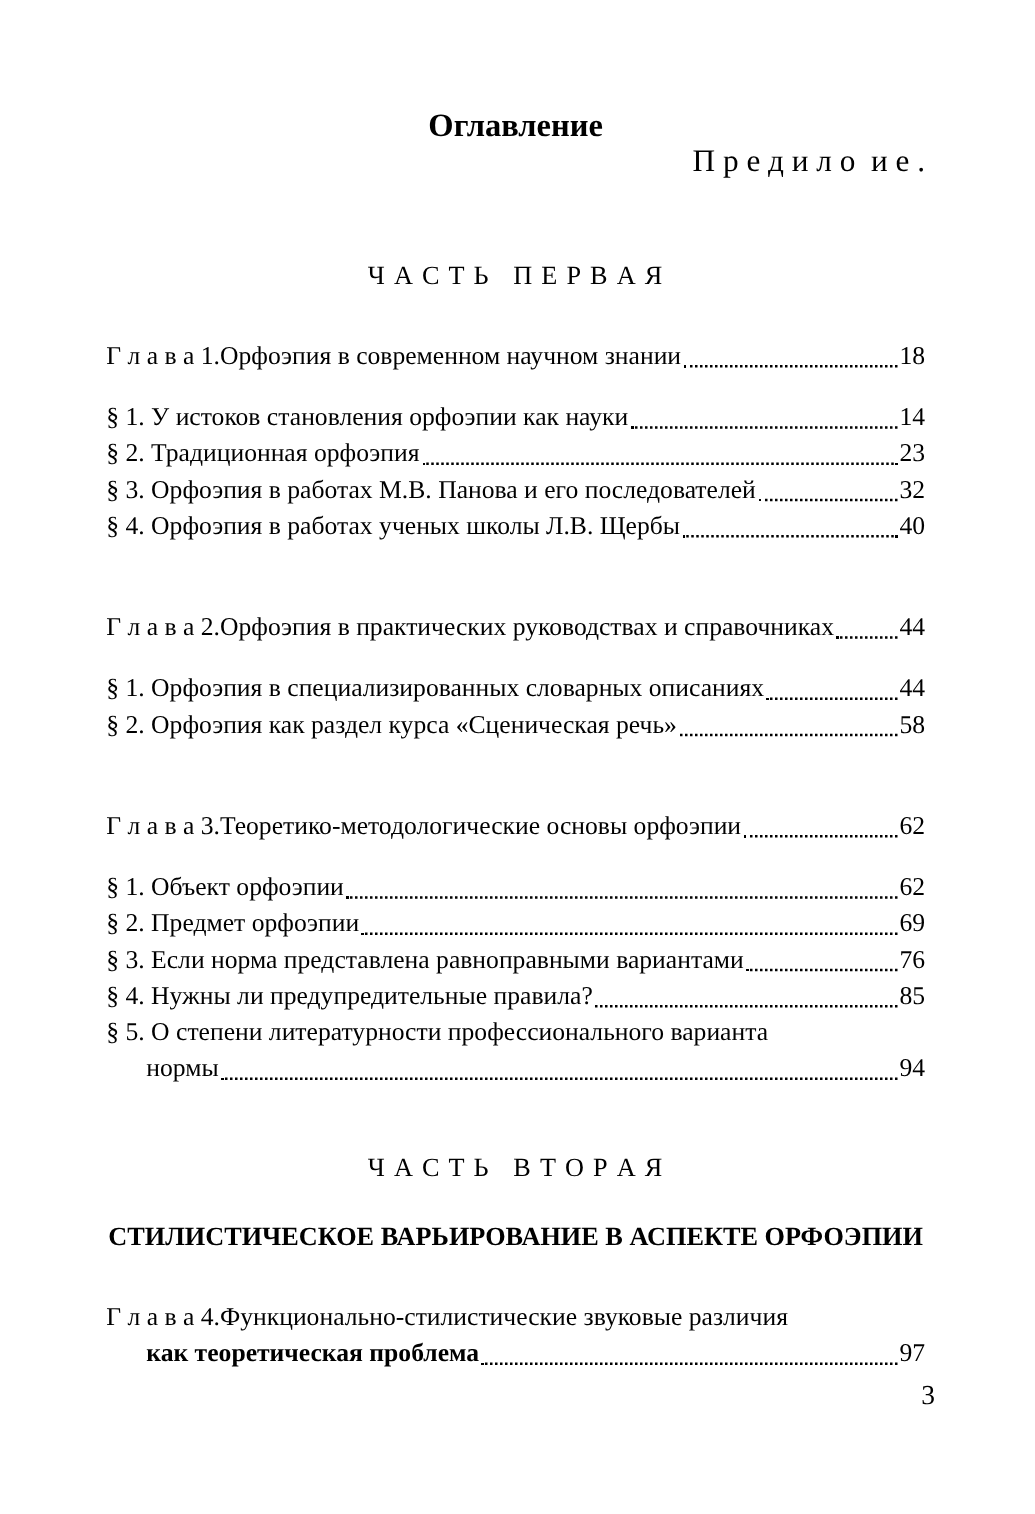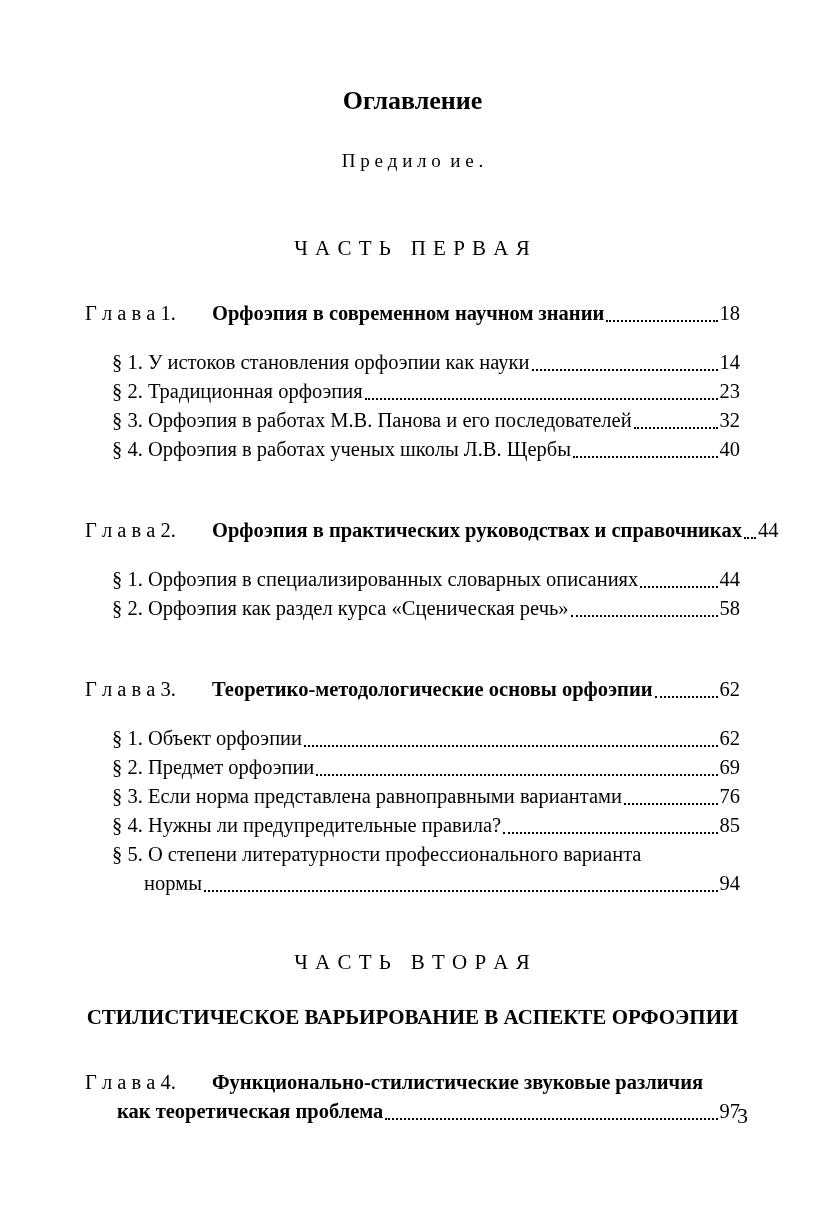--- a/index.html
+++ b/index.html
@@ -20,23 +20,22 @@
     right: 88px;
     top: 0;
   }
   .doc-title {
     margin-top: 86px;
     text-align: center;
     font-size: 26px;
     font-weight: bold;
   }
   .preface {
-    margin-top: 34px;
-    text-align: center;
-    font-size: 19px;
+    text-align: right;
+    font-size: 25px;
     white-space: pre;
   }
   .part-heading {
     margin-top: 64px;
     text-align: center;
     font-size: 21px;
     white-space: pre;
     letter-spacing: 1px;
   }
   .part-subtitle {
@@ -46,22 +45,22 @@
     font-weight: bold;
   }
   .toc-line {
     display: flex;
     align-items: baseline;
     font-size: 20.5px;
     line-height: 29px;
     white-space: pre;
   }
   .chapter-line { margin-top: 38px; text-align: center; }
-  .chapter-line .chapter-title { font-weight: bold; margin-left: 36px; }
-  .sections { margin-top: 20px; margin-left: 27px; }
+  .chapter-line .chapter-title { font-weight: normal; }
+  .sections { margin-top: 20px; }
   .leader {
     flex: 1 1 auto;
     min-width: 12px;
     border-bottom: 2px dotted #000;
     margin: 0 2px 6px 2px;
     align-self: flex-end;
   }
   .pagenum { white-space: nowrap; }
   .cont-line .cont-indent { margin-left: 32px; }
   .gap-lg { margin-top: 52px; }

